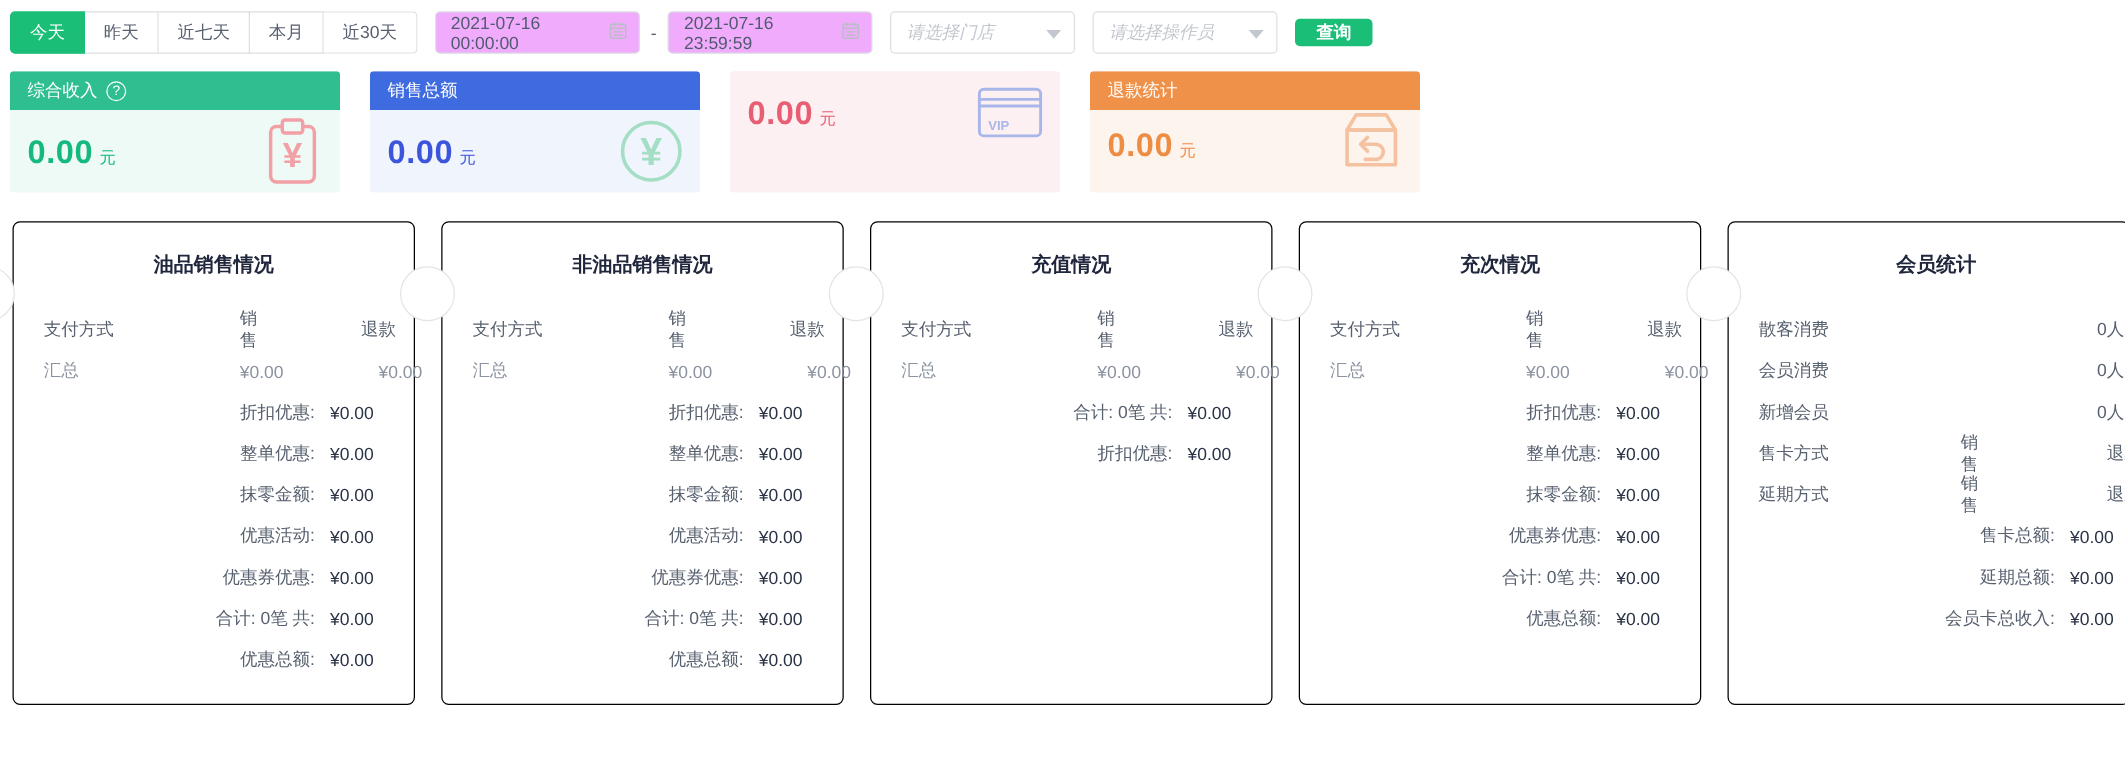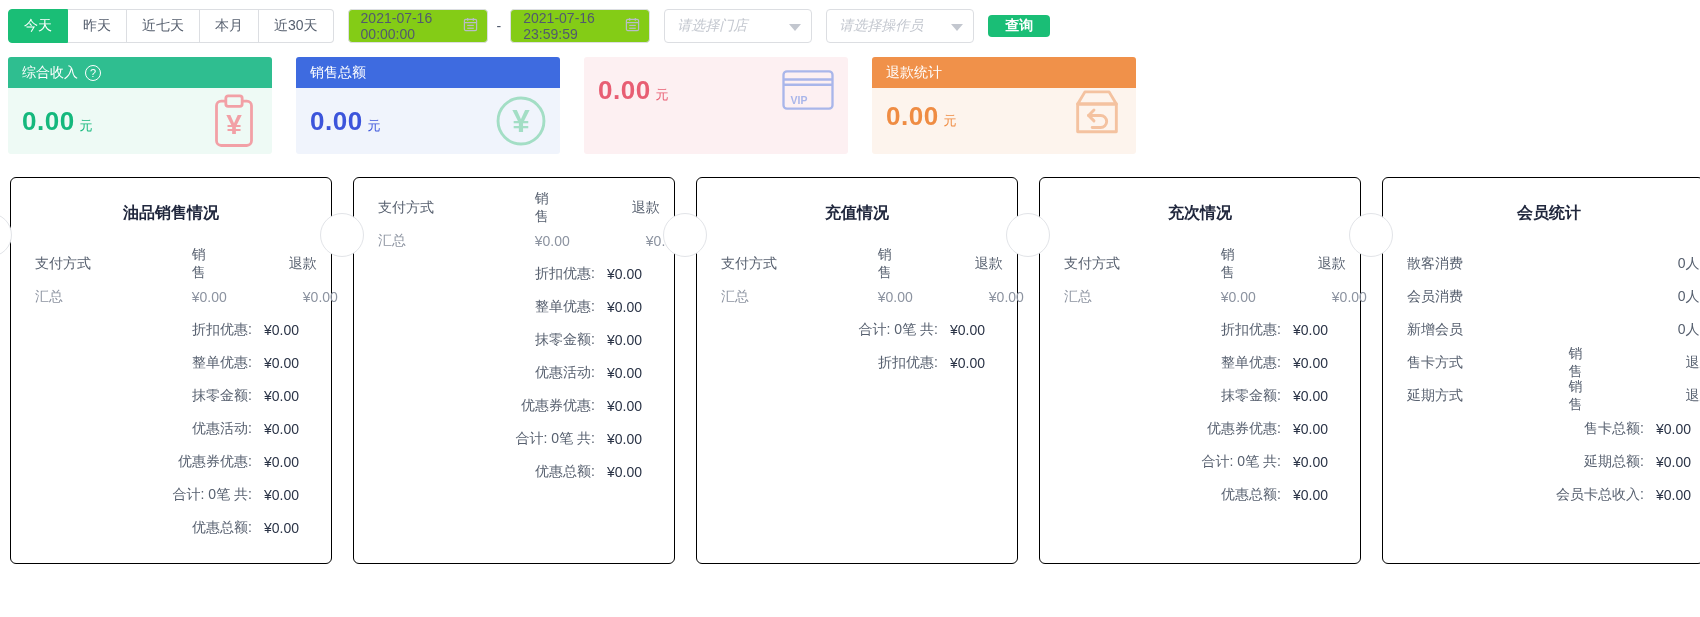--- a/index.html
+++ b/index.html
@@ -10,23 +10,23 @@
   
   .toolbar { display:flex; align-items:center; gap:14px; padding:9px 0 0 8px; }
   .btn-group { display:flex; }
   .qbtn { height:34px; padding:0 15px; font-size:14px; color:#57606f; background:#fff;
           border:1px solid #dcdee2; border-left:none; cursor:pointer; white-space:nowrap;
           font-family:inherit; }
   .qbtn:first-child { border-left:1px solid #dcdee2; border-radius:4px 0 0 4px; }
   .qbtn:last-child { border-radius:0 4px 4px 0; }
   .qbtn.active { background:#1abe76; border-color:#1abe76; color:#fff; }
   .date-range { display:flex; align-items:center; gap:9px; }
-  .date-input { display:flex; align-items:center; justify-content:space-between; width:140px; height:34px;
+  .date-input { display:flex; align-items:center; justify-content:space-between; width:164px; height:34px;
                 border:1px solid #dcdee2; border-radius:4px; padding:0 9px 0 12px; font-size:14px;
-                color:#515a6e; background:#84cc16; cursor:pointer; }
+                color:#515a6e; background:#f0abfc; cursor:pointer; }
   .range-sep { color:#515a6e; font-size:14px; }
   .select { display:flex; align-items:center; justify-content:space-between; width:148px; height:34px;
             border:1px solid #dcdee2; border-radius:4px; padding:0 10px 0 12px; font-size:14px;
             color:#c3c7cf; background:#fff; cursor:pointer;font-style:italic; }
   .caret { width:0; height:0; border-left:6px solid transparent; border-right:6px solid transparent;
            border-top:7px solid #c3c7cf; margin-top:2px; }
   .query-btn { height:22px; padding:0 17px; background:#1abe76; color:#fff; border:none; border-radius:4px;
                font-size:14px; font-weight:bold; cursor:pointer; font-family:inherit; }
 
   
@@ -243,20 +243,21 @@
         <span class="slabel">合计: 0笔 共:</span>
         <span class="svalue">¥0.00</span>
       </div>
       <div class="srow">
         <span class="slabel">优惠总额:</span>
         <span class="svalue">¥0.00</span>
       </div>
     </section>
 
     <section class="panel">
+      <h3 class="panel-title">非油品销售情况</h3>
       <div class="trow thead">
         <span class="c1">支付方式</span>
         <span class="c2">销售</span>
         <span class="c3">退款</span>
       </div>
       <div class="trow muted">
         <span class="c1">汇总</span>
         <span class="c2">¥0.00</span>
         <span class="c3">¥0.00</span>
       </div>

